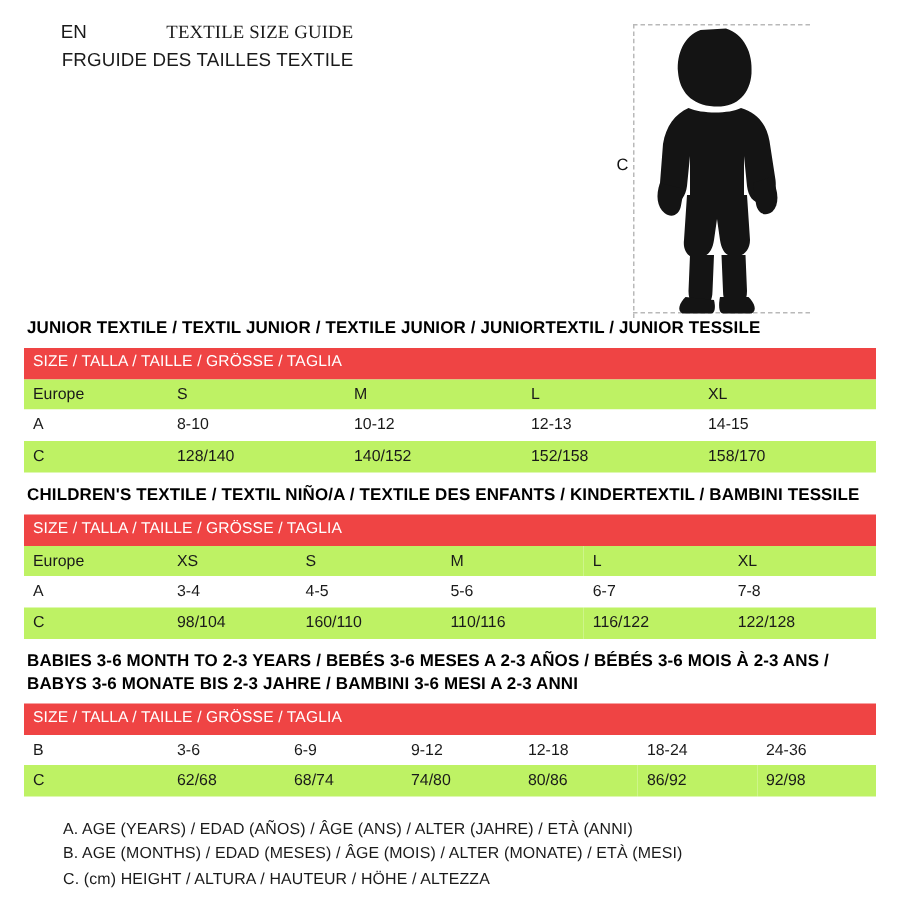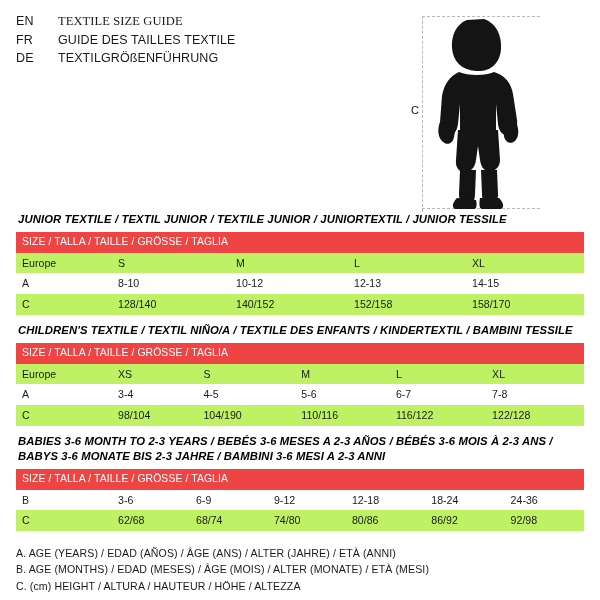--- a/index.html
+++ b/index.html
@@ -29,20 +29,21 @@
   }
   .lang-table {
     border-collapse: collapse;
     font-size: 12.5px;
     letter-spacing: 0.1px;
   }
   .lang-table td {
     padding: 0 0 4px 0;
     vertical-align: top;
     white-space: nowrap;
+    text-align: right;
   }
   .lang-code {
     width: 42px;
     font-weight: normal;
   }
   .lang-title-en {
     text-transform: uppercase;
     font-family: Liberation Serif, serif;
   }
 
@@ -94,21 +95,20 @@
   .section {
     margin-top: 4px;
   }
   .section-title {
     font-size: 11.3px;
     font-weight: bold;
     letter-spacing: 0.1px;
     color: #000;
     padding: 4px 0 5px 2px;
     line-height: 1.35;
-    font-style: italic;
   }
   table.sizes {
     width: 100%;
     border-collapse: collapse;
     font-size: 10.6px;
   }
   table.sizes th,
   table.sizes td {
     text-align: left;
     font-weight: normal;
@@ -135,41 +135,38 @@
 
   
   .footer {
     margin-top: 14px;
     font-size: 10.6px;
     line-height: 1.55;
     letter-spacing: 0.1px;
   }
   .footer div {
     white-space: nowrap;
+    margin-left: 26px;
   }
 </style>
 </head>
 <body>
 
 <div class="page">
 
   <div class="header">
     <table class="lang-table">
       <tbody>
         <tr>
           <td class="lang-code">EN</td>
           <td class="lang-title-en">TEXTILE SIZE GUIDE</td>
         </tr>
         <tr>
           <td class="lang-code">FR</td>
           <td>GUIDE DES TAILLES TEXTILE</td>
-        </tr>
-        <tr>
-          <td class="lang-code">DE</td>
-          <td>TEXTILGRÖßENFÜHRUNG</td>
         </tr>
       </tbody>
     </table>
 
     <div class="figure">
       <div class="dash-v"></div>
       <div class="dash-top"></div>
       <div class="dash-bottom"></div>
       <div class="c-label">C</div>
       <div class="silhouette">
@@ -253,21 +250,21 @@
           <td class="rowlabel">A</td>
           <td>3-4</td>
           <td>4-5</td>
           <td>5-6</td>
           <td>6-7</td>
           <td>7-8</td>
         </tr>
         <tr class="band">
           <td class="rowlabel">C</td>
           <td>98/104</td>
-          <td>104/190</td>
+          <td>160/110</td>
           <td>110/116</td>
           <td>116/122</td>
           <td>122/128</td>
         </tr>
       </tbody>
     </table>
   </div>
 
   <div class="section">
     <div class="section-title">BABIES 3-6 MONTH TO 2-3 YEARS / BEBÉS 3-6 MESES A 2-3 AÑOS / BÉBÉS 3-6 MOIS À 2-3 ANS / BABYS 3-6 MONATE BIS 2-3 JAHRE / BAMBINI 3-6 MESI A 2-3 ANNI</div>

